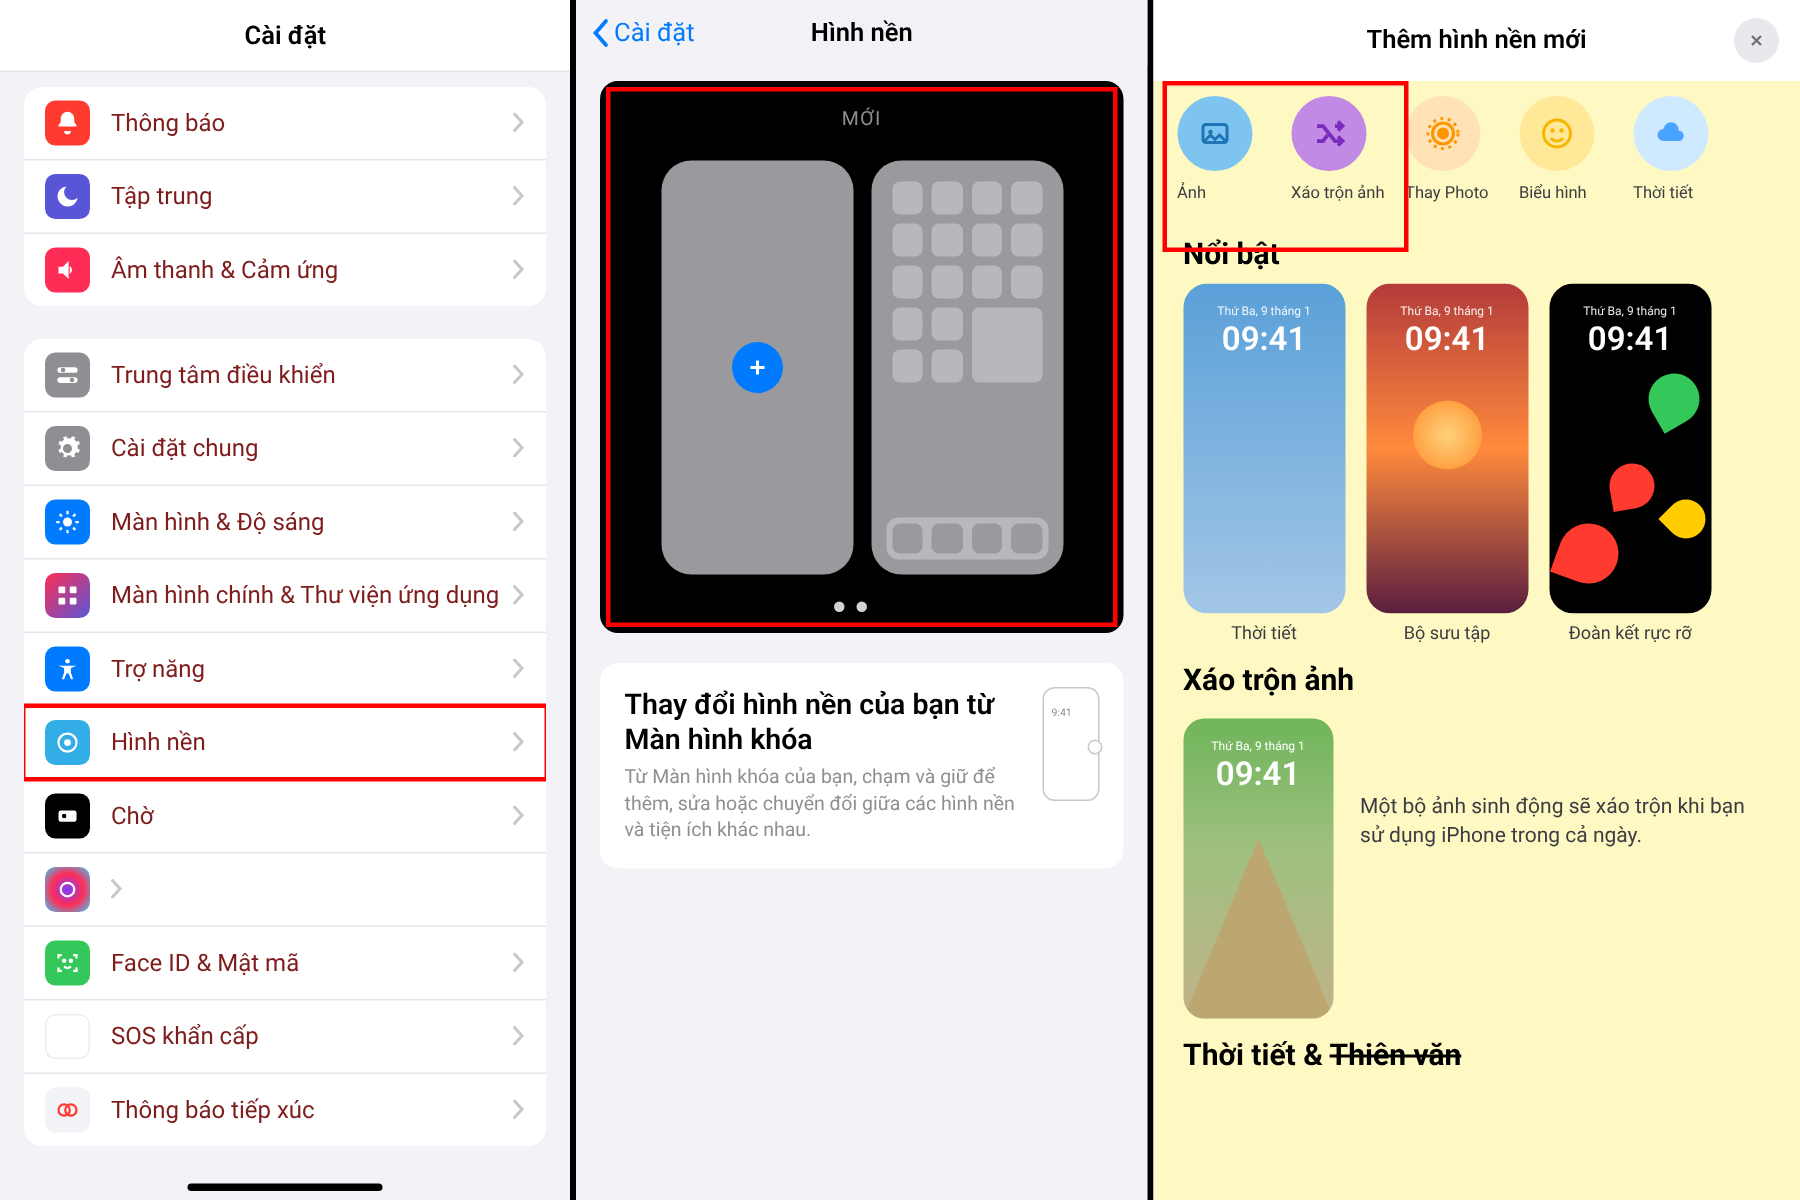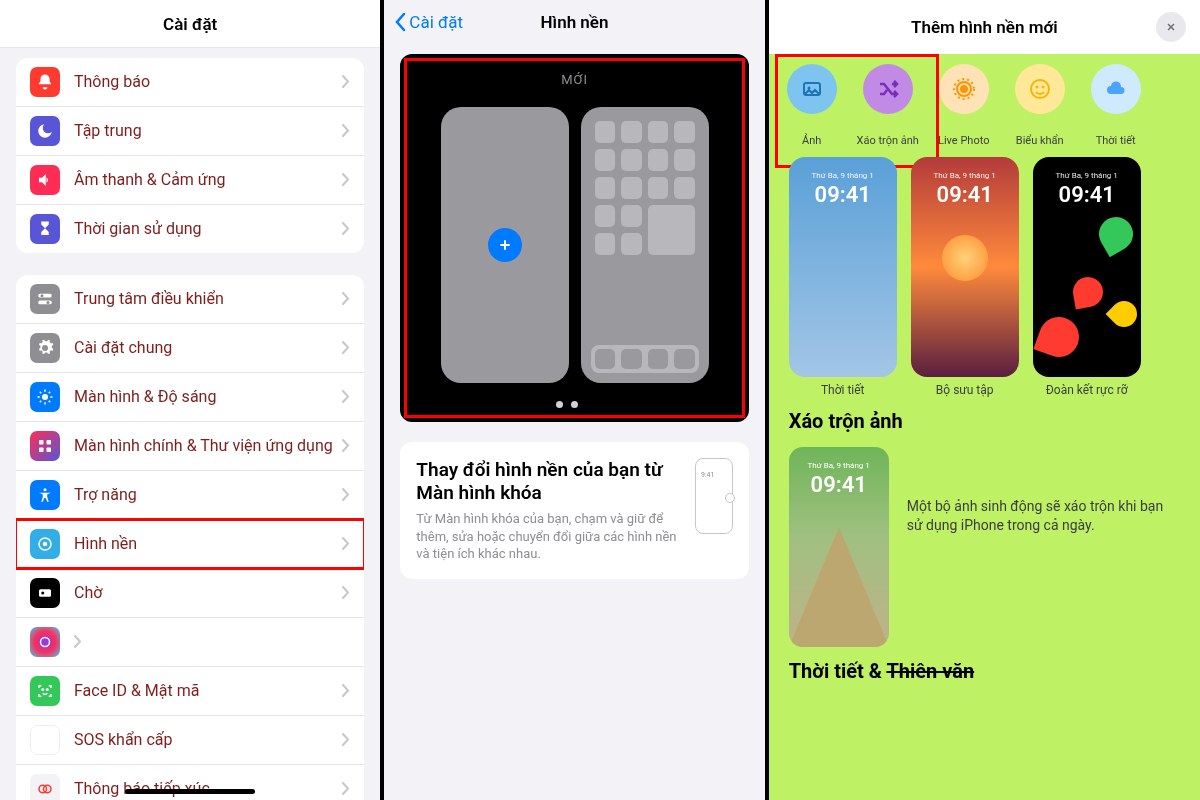--- a/index.html
+++ b/index.html
@@ -12,21 +12,21 @@
     display: flex;
   }
   .panel {
     height: 800px;
     position: relative;
     background: #f2f2f7;
     overflow: hidden;
   }
   .panel-1 { width: 400px; border-right: 4px solid #000; }
   .panel-2 { width: 400px; border-right: 4px solid #000; background:#f2f2f7; }
-  .panel-3 { width: 449px; background:#bef264; }
+  .panel-3 { width: 449px; background:#fef9c3; }
 
   
   .p1-header {
     height: 48px;
     background:#fff;
     border-bottom:1px solid #e5e5ea;
     display:flex; align-items:center; justify-content:center;
     font-weight:600; font-size:17px;
   }
   .p1-body { padding: 10px 16px 0; height: calc(100% - 48px); overflow-y:auto; position:relative;}
@@ -157,21 +157,21 @@
     position:absolute; right:14px; top:50%; transform:translateY(-50%);
     width:30px; height:30px; background:#e9e9ed; border-radius:50%;
     display:flex; align-items:center; justify-content:center; color:#6e6e73;
   }
   .p3-close svg { width:12px; height:12px; }
   .p3-body { padding: 0 0 0 0; height:calc(100% - 54px); overflow:hidden;}
   .cat-row {
     display:flex; padding: 10px 16px 10px; gap:22px; overflow:hidden;
   }
   .cat {
-    display:flex; flex-direction:column; align-items:center; gap:20px;
+    display:flex; flex-direction:column; align-items:flex-start; gap:8px;
     width:54px; flex-shrink:0;
   }
   .cat-circle {
     width:50px; height:50px; border-radius:50%;
     display:flex; align-items:center; justify-content:center;
   }
   .cat-circle svg { width:24px; height:24px; }
   .cat-label { font-size:11px; color:#3c3c43; white-space:nowrap;}
   .cc-blue   { background:#7ec4f0; color:#1e74b5;}
   .cc-purple { background:#c18ae5; color:#7a2dbd;}
@@ -250,31 +250,20 @@
               <path d="M1 1l5 5.5L1 12" stroke="currentColor" stroke-width="2" fill="none" stroke-linecap="round"></path>
             </svg></div>
       </div>
       <div class="row">
         <div class="icon ic-pink">
           <svg viewBox="0 0 24 24" fill="currentColor">
               <path d="M4 9v6h4l5 5V4L8 9H4zm12 3a4 4 0 0 0-2-3.5v7A4 4 0 0 0 16 12z"></path>
             </svg>
         </div>
         <div class="label">Âm thanh &amp; Cảm ứng</div>
-        <div class="chev"><svg viewBox="0 0 8 13">
-              <path d="M1 1l5 5.5L1 12" stroke="currentColor" stroke-width="2" fill="none" stroke-linecap="round"></path>
-            </svg></div>
-      </div>
-      <div class="row">
-        <div class="icon ic-indigo">
-          <svg viewBox="0 0 24 24" fill="currentColor">
-              <path d="M7 2h10v4l-5 5 5 5v4H7v-4l5-5-5-5V2z"></path>
-            </svg>
-        </div>
-        <div class="label">Thời gian sử dụng</div>
         <div class="chev"><svg viewBox="0 0 8 13">
               <path d="M1 1l5 5.5L1 12" stroke="currentColor" stroke-width="2" fill="none" stroke-linecap="round"></path>
             </svg></div>
       </div>
     </div>
 
     <div class="group" style="position:relative;">
       <div class="row">
         <div class="icon ic-gray">
           <svg viewBox="0 0 24 24" fill="currentColor">
@@ -529,45 +518,46 @@
           <div class="cat-label">Xáo trộn ảnh</div>
         </div>
         <div class="cat">
           <div class="cat-circle cc-orange">
             <svg viewBox="0 0 24 24" fill="none" stroke="currentColor" stroke-width="2">
                 <circle cx="12" cy="12" r="3" fill="currentColor"></circle>
                 <circle cx="12" cy="12" r="7"></circle>
                 <circle cx="12" cy="12" r="10" stroke-dasharray="2 3"></circle>
               </svg>
           </div>
-          <div class="cat-label">Live Photo</div>
+          <div class="cat-label">Thay Photo</div>
         </div>
         <div class="cat">
           <div class="cat-circle cc-yellow">
             <svg viewBox="0 0 24 24" fill="currentColor">
                 <circle cx="12" cy="12" r="9" fill="none" stroke="currentColor" stroke-width="2"></circle>
                 <circle cx="9" cy="10" r="1.5"></circle>
                 <circle cx="15" cy="10" r="1.5"></circle>
                 <path d="M8 15c1 1.5 2.5 2 4 2s3-.5 4-2" fill="none" stroke="currentColor" stroke-width="2"></path>
               </svg>
           </div>
-          <div class="cat-label">Biểu khẩn</div>
+          <div class="cat-label">Biểu hình</div>
         </div>
         <div class="cat">
           <div class="cat-circle cc-sky">
             <svg viewBox="0 0 24 24" fill="currentColor">
                 <path d="M7 17a4 4 0 0 1 0-8 5 5 0 0 1 10 1 3 3 0 0 1 0 7H7z"></path>
               </svg>
           </div>
           <div class="cat-label">Thời tiết</div>
         </div>
       </div>
       <div class="highlight-red" style="left:6px;top:0;width:164px;height:114px;"></div>
     </div>
 
+    <div class="section-title">Nổi bật</div>
     <div class="wall-row">
       <div class="wall wall-sky">
         <div class="ws-day">Thứ Ba, 9 tháng 1</div>
         <div class="ws-time">09:41</div>
       </div>
       <div class="wall wall-sun">
         <div class="ws-day">Thứ Ba, 9 tháng 1</div>
         <div class="ws-time">09:41</div>
         <div class="sun"></div>
       </div>

